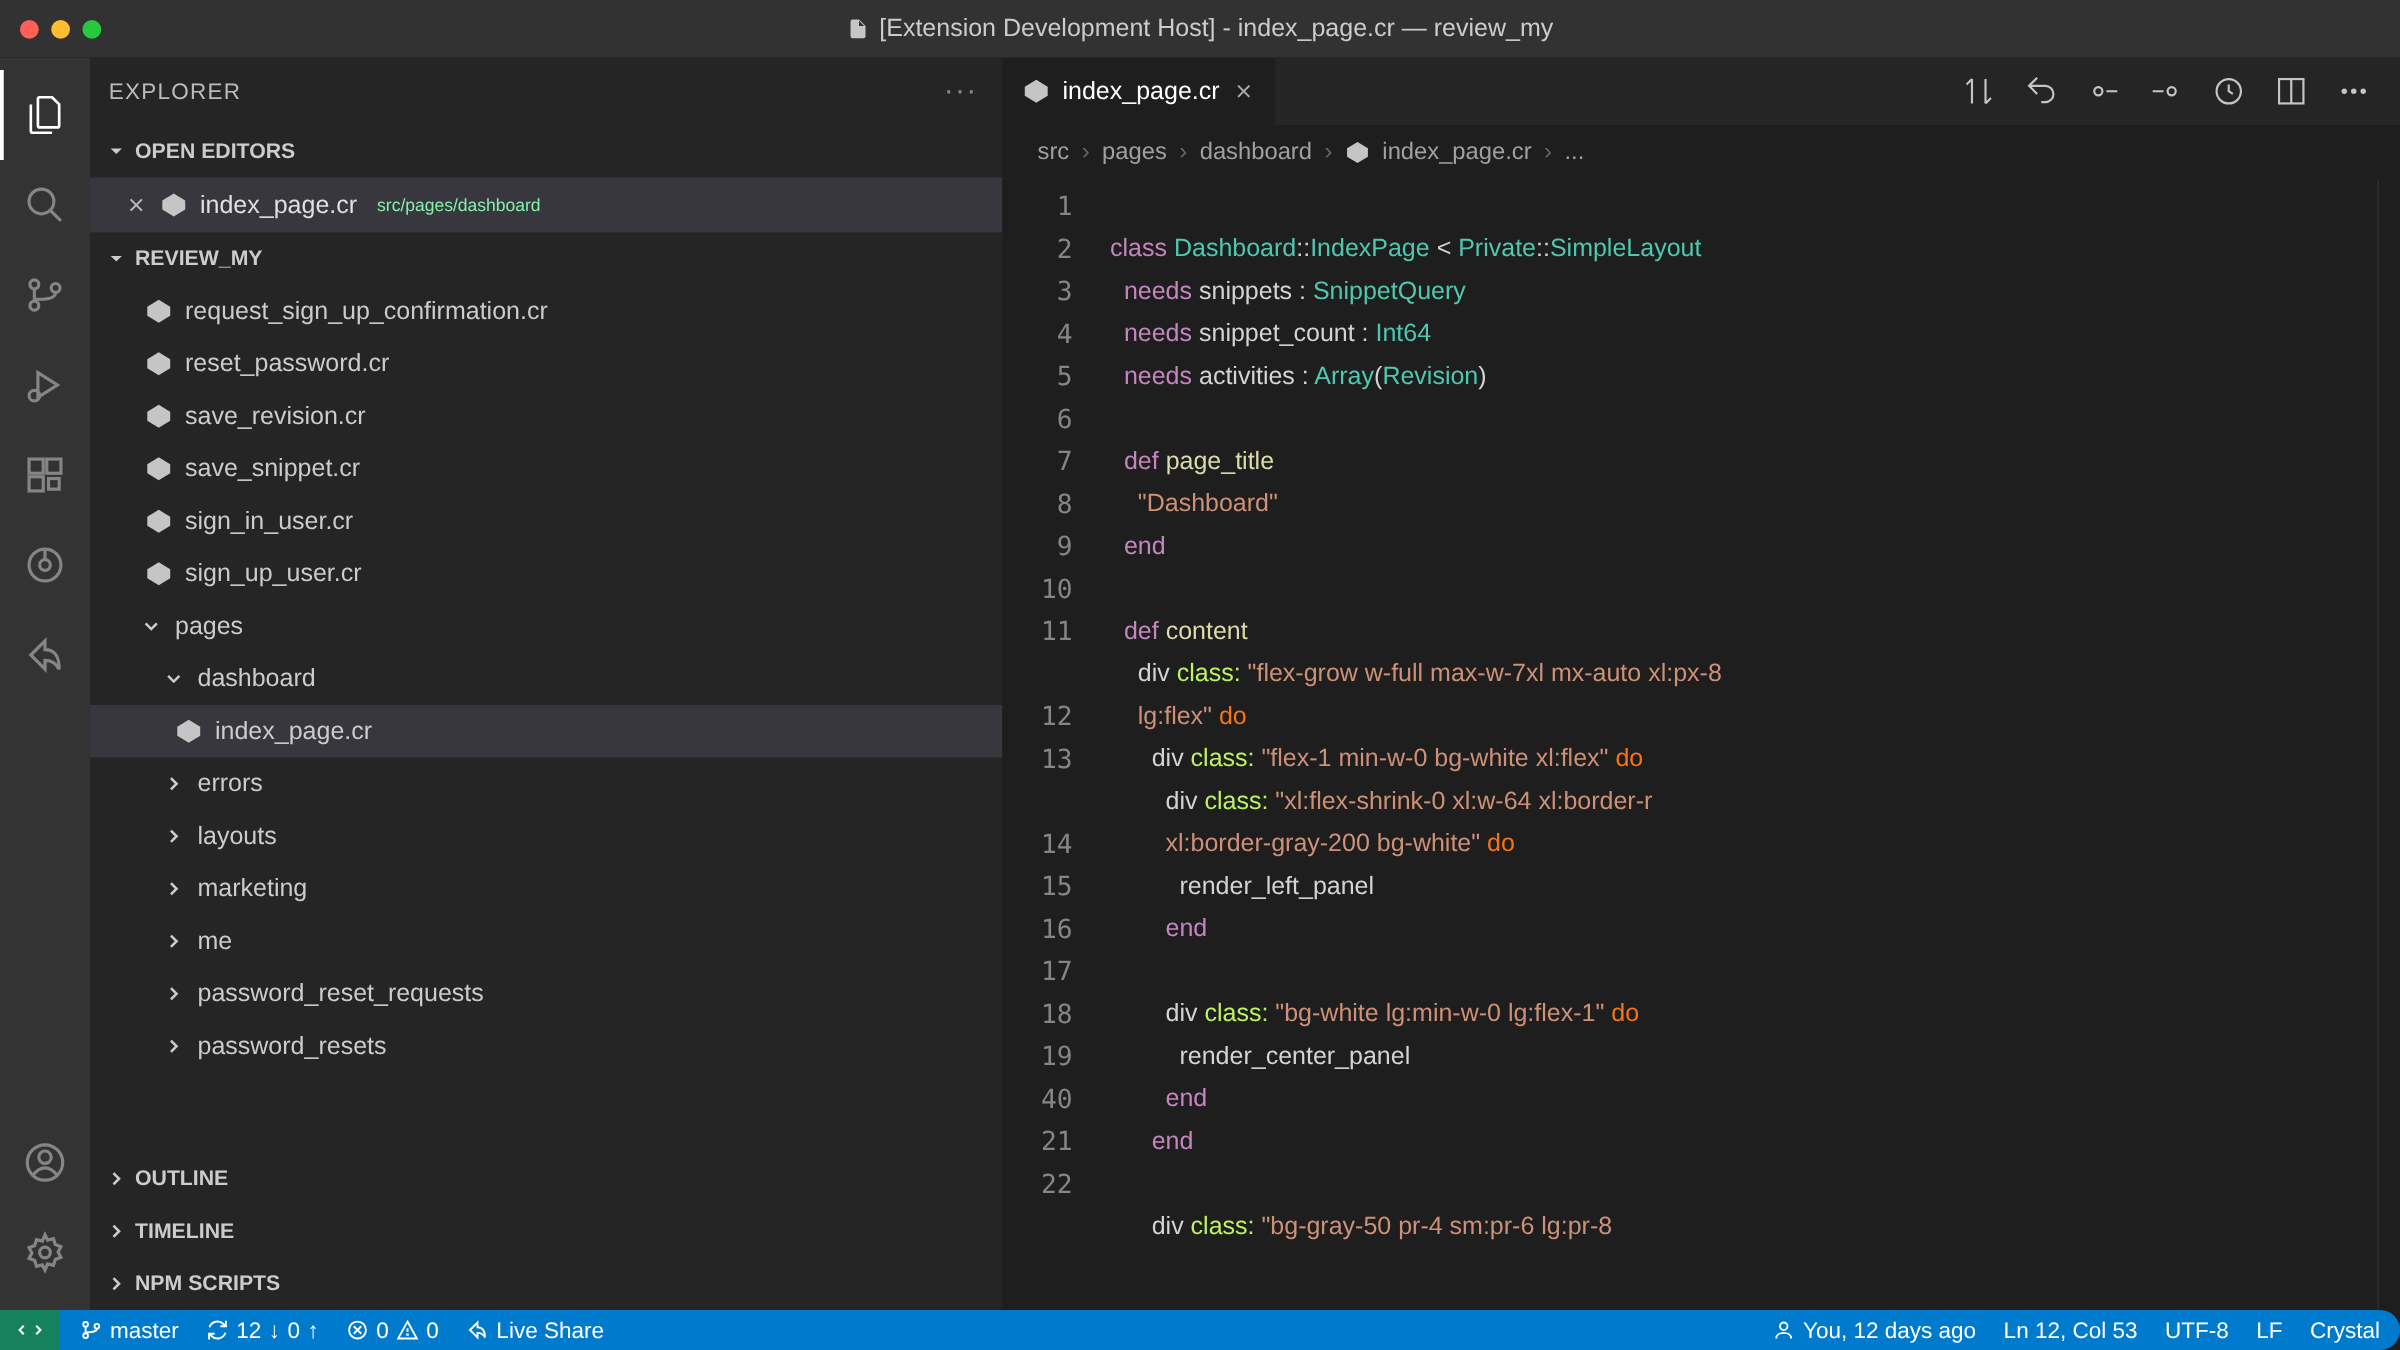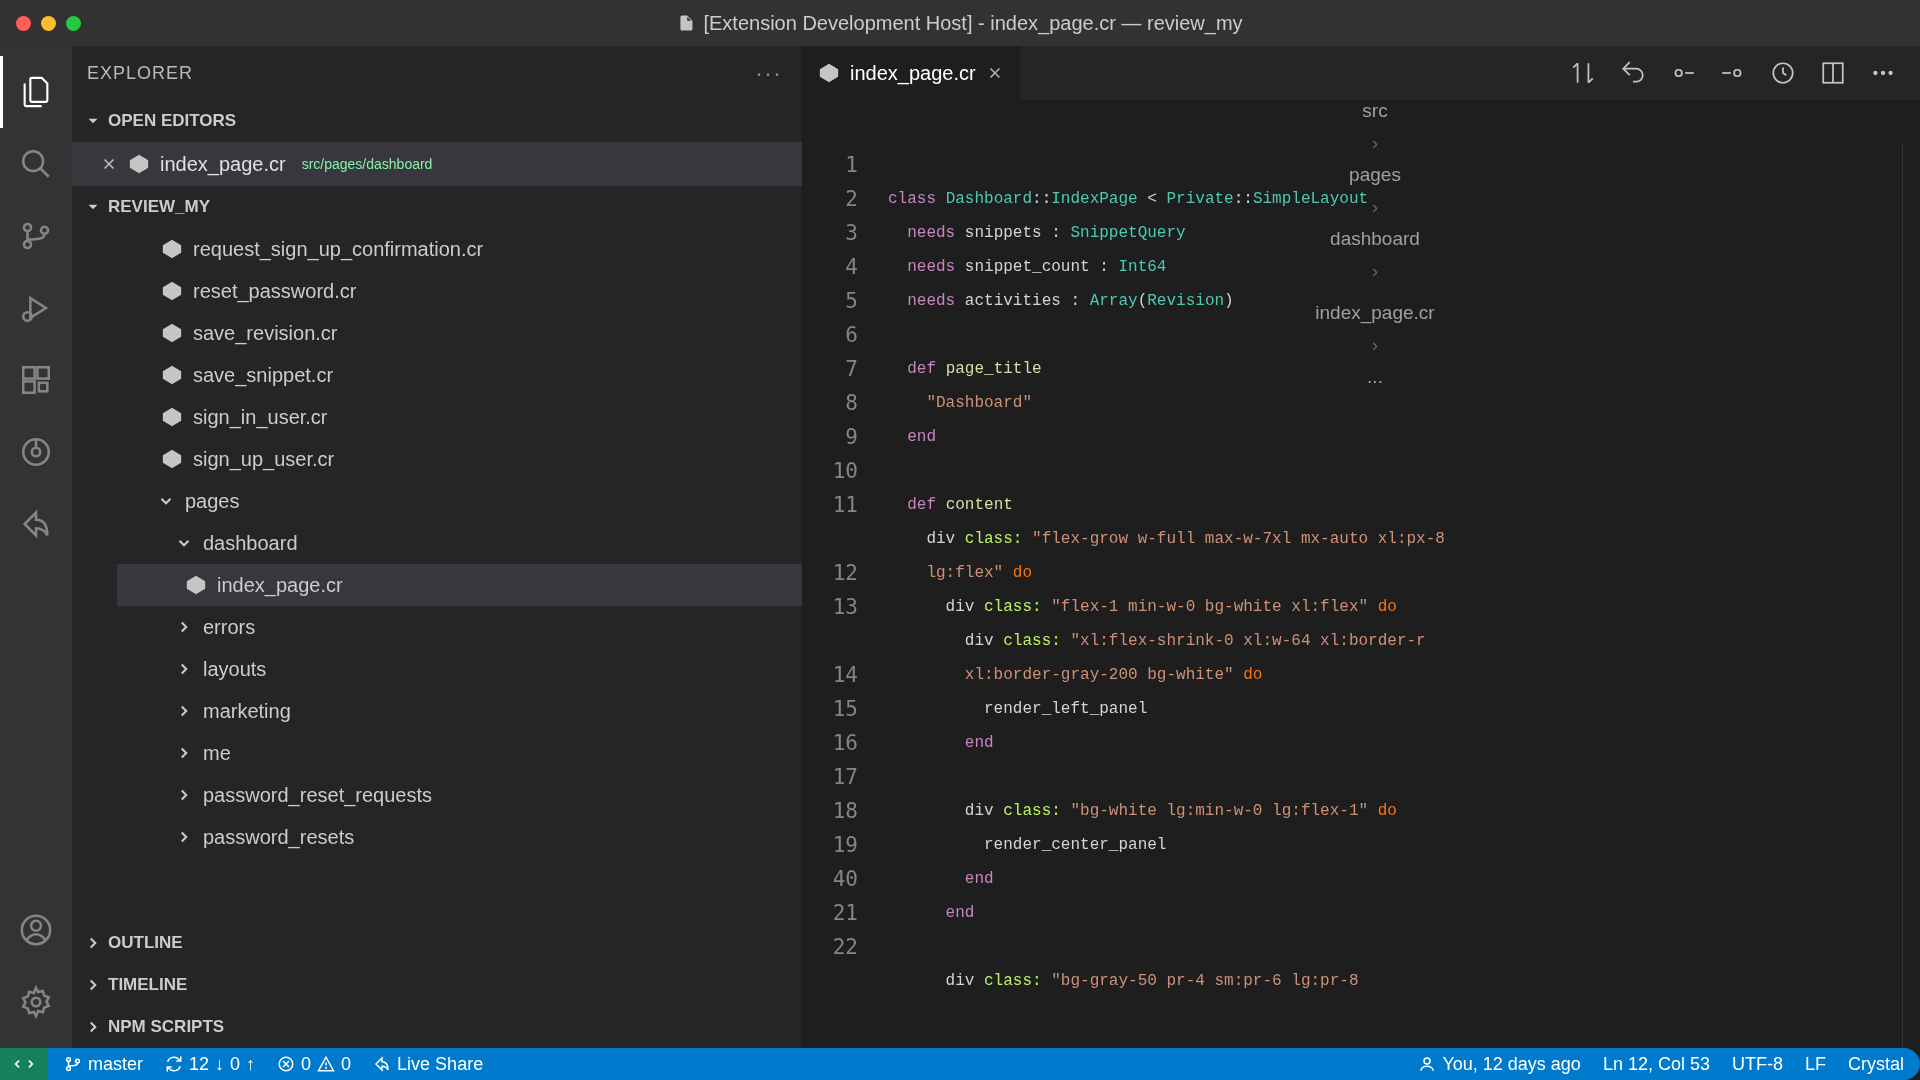--- a/index.html
+++ b/index.html
@@ -102,21 +102,21 @@
   align-items: center;
   gap: 10px;
   padding-left: 28px;
   background: #37373d;
   cursor: pointer;
 }
 .close-x { width: 18px; height: 18px; color: #bbb; }
 .lang-icon { width: 22px; height: 22px; }
 .open-editor-row .fname { font-size: 20px; color: #e0e0e0; }
 .open-editor-row .fpath { font-size: 14px; color: #86efac; margin-left: 6px; }
-.tree { flex: 1; overflow-y: auto; margin-left: 45px; }
+.tree { flex: 1; overflow-y: auto; }
 .tree-row {
   height: 42px;
   display: flex;
   align-items: center;
   gap: 10px;
   padding-left: 44px;
   font-size: 20px;
   color: #cccccc;
   cursor: pointer;
 }
@@ -147,38 +147,37 @@
 .tab-actions { margin-left: auto; display: flex; gap: 24px; padding-right: 24px; color: #c5c5c5; }
 .tab-actions svg { width: 26px; height: 26px; cursor: pointer; }
 .breadcrumbs {
   height: 44px;
   display: flex;
   align-items: center;
   gap: 10px;
   padding-left: 28px;
   font-size: 19px;
   color: #a0a0a0;
-  flex-direction: column;
 }
 .bc-sep { color: #666; }
 .code-area { flex: 1; display: flex; overflow: hidden; position: relative; }
 .gutter {
   width: 86px;
   text-align: right;
   padding-right: 30px;
   color: #858585;
   font-family: Menlo, Consolas, monospace;
   font-size: 21px;
   line-height: 34px;
   padding-top: 4px;
 }
 .code {
   flex: 1;
-  font-family: Liberation Mono, monospace;
-  font-size: 16px;
+  font-family: Liberation Sans, sans-serif;
+  font-size: 20px;
   line-height: 34px;
   padding-top: 4px;
   white-space: pre;
   color: #d4d4d4;
 }
 .kw { color: #c586c0; }
 .cls { color: #4ec9b0; }
 .str { color: #ce9178; }
 .fn { color: #dcdcaa; }
 .sym { color: #bef264; }

